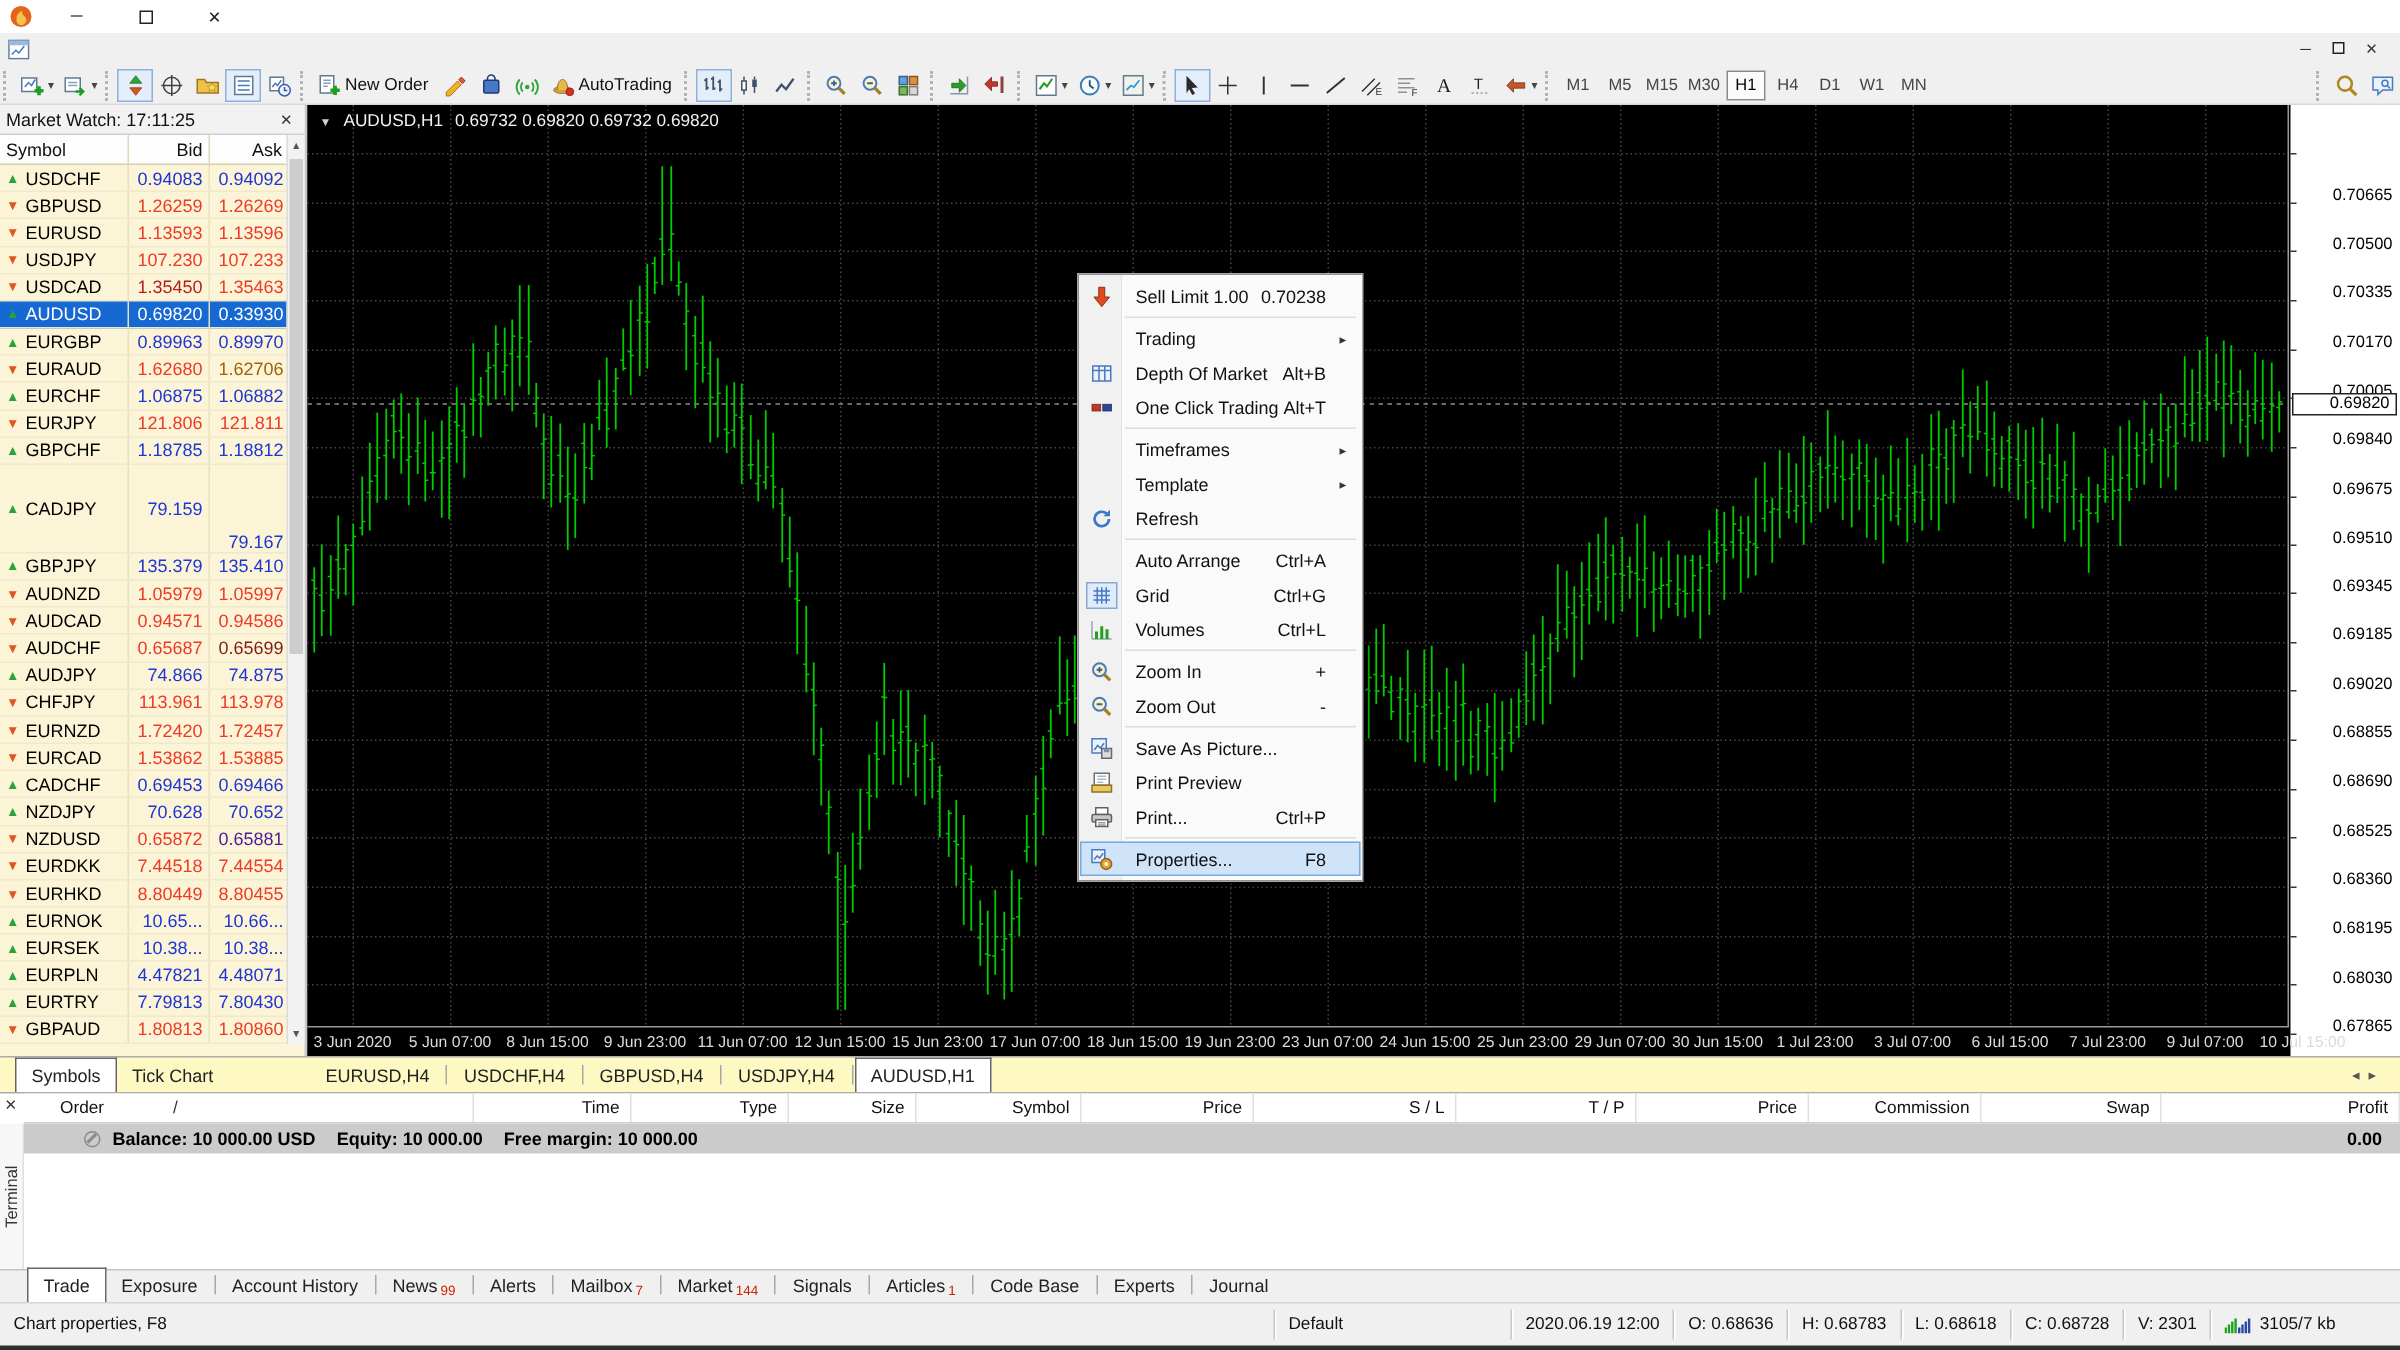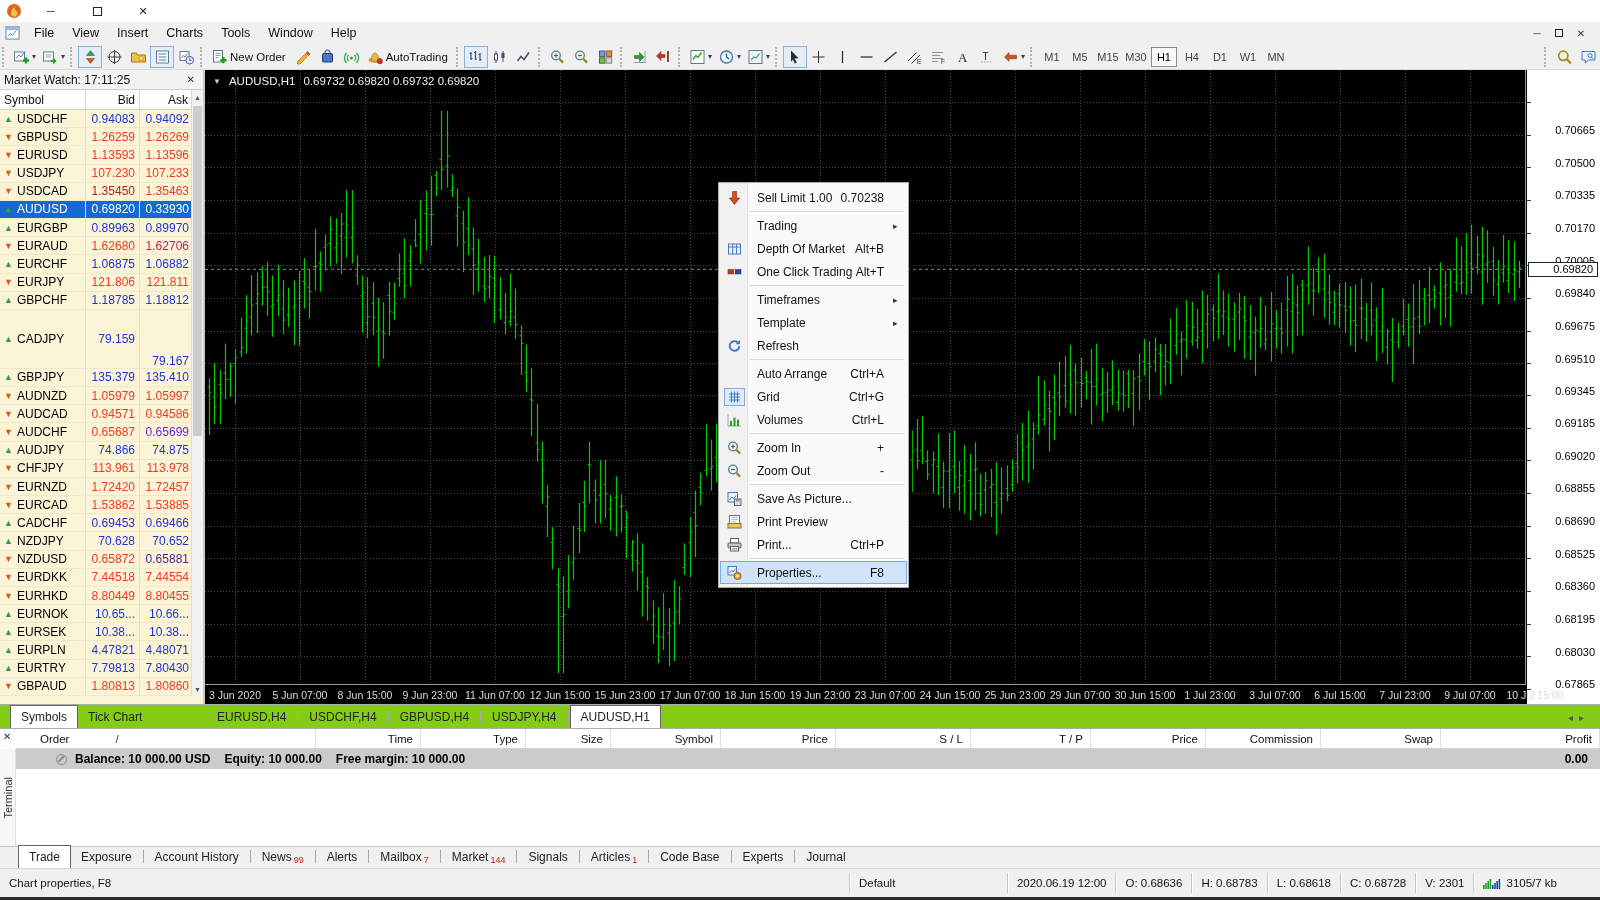--- a/index.html
+++ b/index.html
@@ -82,21 +82,21 @@
   .cm-item { height:23px; display:flex; align-items:center; }
   .cm-item.selected { background:#cfe4f8; outline:1px solid #78aadc; outline-offset:-1px; }
   .cm-ic { width:28px; flex:0 0 28px; display:flex; align-items:center; justify-content:center; }
   .cm-ic .boxed { border:1px solid #88a8d0; background:#ddebfb; display:flex; padding:0px 1px; }
   .cm-lab { flex:1; padding-left:9px; color:#111; }
   .cm-short { color:#111; padding-right:9px; }
   .cm-sub { width:14px; font-size:9px; color:#333; }
   .cm-sep { height:1px; background:#dcdcdc; margin:2px 3px 2px 30px; }
 
   
-  .tabsrow { position:absolute; left:0; top:704px; width:1600px; height:24px; background:#84cc16;
+  .tabsrow { position:absolute; left:0; top:704px; width:1600px; height:24px; background:#fef9c3;
              border-top:1px solid #ababab; display:flex; align-items:flex-end; font-size:12px; }
   .tabgroup { display:flex; align-items:flex-end; height:100%; }
   .mw-tabs { width:207px; padding-left:10px; }
   .tab { padding:3px 10px 4px 10px; color:#222; display:flex; align-items:center; }
   .tab.active { background:#fff; border:1px solid #666; border-bottom:none; margin-bottom:0; padding-top:4px; }
   .tabdiv { width:1px; height:13px; background:#a8a8a8; margin:0 1px 5px 1px; }
   .tab-arrows { margin-left:auto; padding:0 10px 5px 0; color:#555; font-size:10px; letter-spacing:6px; }
   .badge { font-size:9px; color:#cc2200; margin-left:2px; position:relative; top:3px; }
 
   
@@ -152,29 +152,20 @@
   </div>
 
   <div class="menubar">
     <span class="child-icon">
       <svg width="15" height="14" viewBox="0 0 16 15">
           <rect x="1" y="1" width="14" height="13" fill="#fff" stroke="#5a7aa0"></rect>
           <rect x="1" y="1" width="14" height="3.5" fill="#9db8d8"></rect>
           <path d="M3 11l3-3 2 2 4-5" stroke="#3a78c0" fill="none"></path>
         </svg>
     </span>
-    <span id="menu-items" style="display:flex">
-        <span class="menu-item">File</span>
-        <span class="menu-item">View</span>
-        <span class="menu-item">Insert</span>
-        <span class="menu-item">Charts</span>
-        <span class="menu-item">Tools</span>
-        <span class="menu-item">Window</span>
-        <span class="menu-item">Help</span>
-      </span>
     <span class="child-btns">
       <span class="child-btn">─</span>
       <span class="child-btn"><span class="restore-glyph" style="display:inline-block;width:8px;height:8px"></span></span>
       <span class="child-btn">✕</span>
     </span>
   </div>
 
   <div class="toolbar" id="toolbar">
       <span class="tb-grip"></span>
       <span class="tbtn">
@@ -556,21 +547,21 @@
           </span>
           <span class="num" style="color: rgb(31, 53, 212);">0.89963</span>
           <span class="num" style="color: rgb(31, 53, 212);">0.89970</span>
         </div>
         <div class="mw-row">
           <span class="sym">
             <span class="arr dn">▼</span>
             <span>EURAUD</span>
           </span>
           <span class="num" style="color: rgb(238, 58, 38);">1.62680</span>
-          <span class="num" style="color: #be185d;">1.62706</span>
+          <span class="num" style="color: #a16207;">1.62706</span>
         </div>
         <div class="mw-row">
           <span class="sym">
             <span class="arr up">▲</span>
             <span>EURCHF</span>
           </span>
           <span class="num" style="color: rgb(31, 53, 212);">1.06875</span>
           <span class="num" style="color: rgb(31, 53, 212);">1.06882</span>
         </div>
         <div class="mw-row">
@@ -620,21 +611,21 @@
           </span>
           <span class="num" style="color: rgb(238, 58, 38);">0.94571</span>
           <span class="num" style="color: rgb(238, 58, 38);">0.94586</span>
         </div>
         <div class="mw-row">
           <span class="sym">
             <span class="arr dn">▼</span>
             <span>AUDCHF</span>
           </span>
           <span class="num" style="color: rgb(238, 58, 38);">0.65687</span>
-          <span class="num" style="color: #6d28d9;">0.65699</span>
+          <span class="num" style="color: #7f1d1d;">0.65699</span>
         </div>
         <div class="mw-row">
           <span class="sym">
             <span class="arr up">▲</span>
             <span>AUDJPY</span>
           </span>
           <span class="num" style="color: rgb(31, 53, 212);">74.866</span>
           <span class="num" style="color: rgb(31, 53, 212);">74.875</span>
         </div>
         <div class="mw-row">

